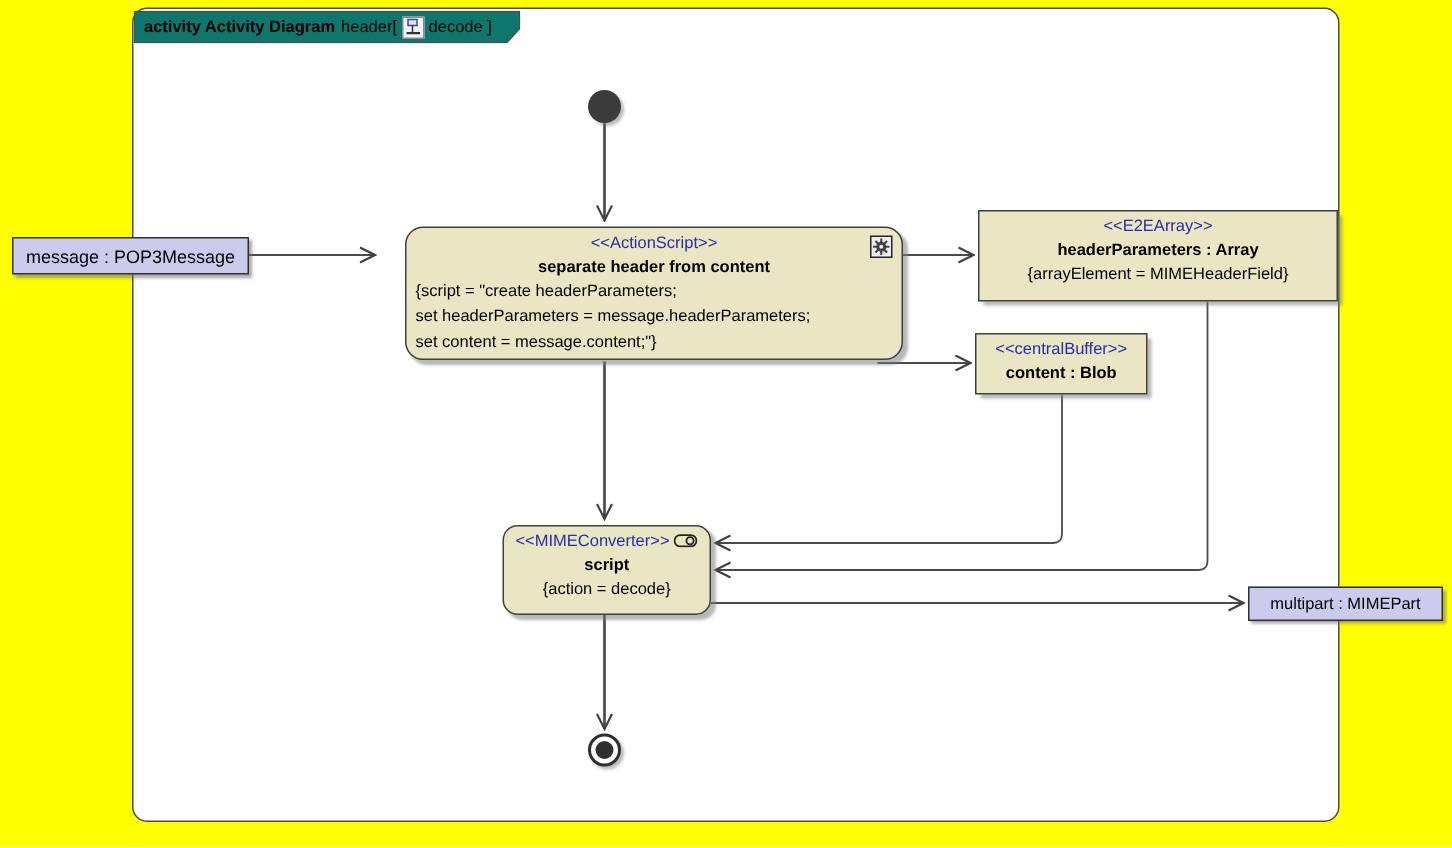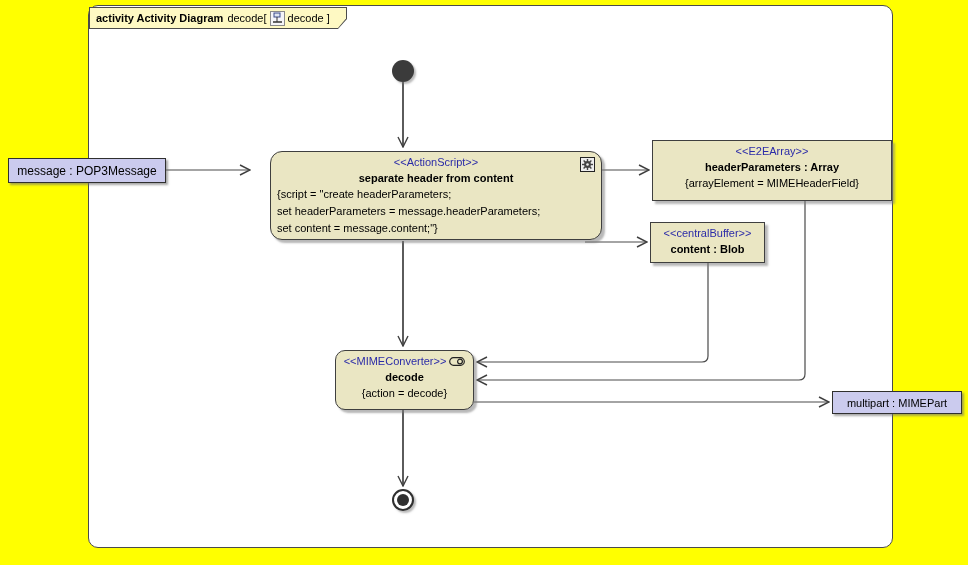--- a/index.html
+++ b/index.html
@@ -13,21 +13,21 @@
     background:#FFFFFF; border:1px solid #4B4B4B; border-radius:10px;
     box-sizing:border-box;
   }
   .frame-tab {
     position:absolute; left:89px; top:7px; width:258px; height:22px;
     background:#4B4B4B; z-index:3;
     clip-path:polygon(0 0, 100% 0, 100% 55%, calc(100% - 9px) 100%, 0 100%);
   }
   .frame-tab-inner {
     position:absolute; left:1px; top:1px; right:1px; bottom:1px;
-    background:#fef9c3;
+    background:#0f766e;
     clip-path:polygon(0 0, 100% 0, 100% 53%, calc(100% - 8px) 100%, 0 100%);
     display:flex; align-items:center; padding-left:6px; box-sizing:border-box;
     font-size:11px; color:#000; white-space:nowrap;
   }
   .tab-bold { font-weight:bold; margin-right:4px; }
   .tab-mid { margin-right:3px; }
   .tab-icon { display:inline-block; width:15px; height:15px; margin-right:3px;
     border:1px solid #8a8a8a; background:#f4f4f8; box-sizing:border-box; }
   .edges { position:absolute; left:0; top:0; width:968px; height:565px; z-index:2; }
   .node {
@@ -75,21 +75,21 @@
 </head>
 <body>
 
 <div class="canvas">
 
   <div class="frame"></div>
 
   <div class="frame-tab">
     <div class="frame-tab-inner">
       <span class="tab-bold">activity Activity Diagram</span>
-      <span class="tab-mid">decode[</span>
+      <span class="tab-mid">header[</span>
       <span class="tab-icon">
         <svg width="13" height="13" viewBox="0 0 13 13">
           <rect x="3" y="1" width="6" height="4" fill="#dfe5f0" stroke="#3a4a8a" stroke-width="1"></rect>
           <line x1="6" y1="5" x2="6" y2="10" stroke="#333" stroke-width="1"></line>
           <line x1="2" y1="10" x2="11" y2="10" stroke="#333" stroke-width="1.5"></line>
         </svg>
       </span>
       <span>decode ]</span>
     </div>
   </div>
@@ -149,21 +149,21 @@
   <div class="node rounded10" style="left:335px; top:350px; width:139px; height:60px;">
     <div class="stereo-row">
       <span class="stereotype">&lt;&lt;MIMEConverter&gt;&gt;</span>
       <span>
         <svg width="16" height="9" viewBox="0 0 16 9">
           <rect x="0.7" y="0.7" width="14.6" height="7.6" rx="3.8" fill="none" stroke="#222" stroke-width="1.2"></rect>
           <circle cx="11" cy="4.5" r="2.4" fill="none" stroke="#222" stroke-width="1.2"></circle>
         </svg>
       </span>
     </div>
-    <span class="node-name">decode</span>
+    <span class="node-name">script</span>
     <span class="constraint">{action = decode}</span>
   </div>
 
   <div class="param" style="left:8px; top:158px; width:158px; height:25px;">
     <span>message : POP3Message</span>
   </div>
 
   <div class="param" style="left:832px; top:391px; width:130px; height:23px; font-size:11px;">
     <span>multipart : MIMEPart</span>
   </div>

